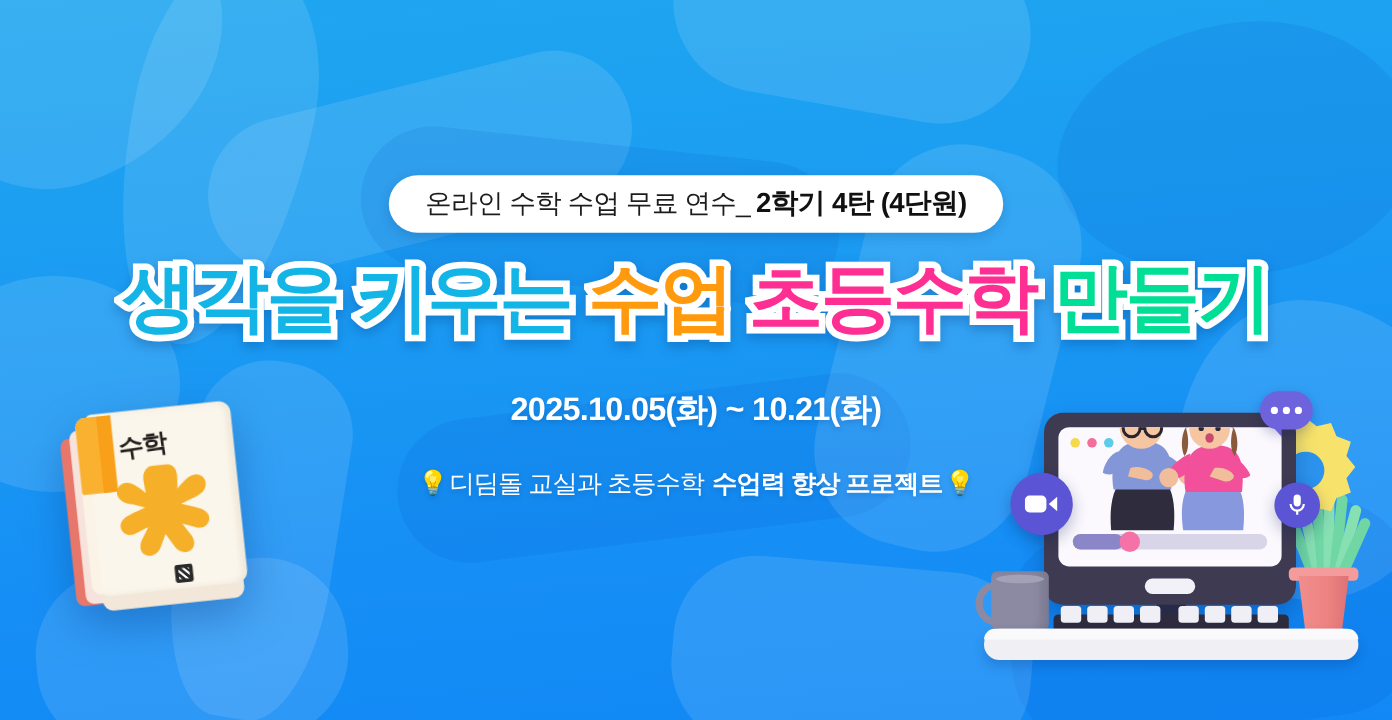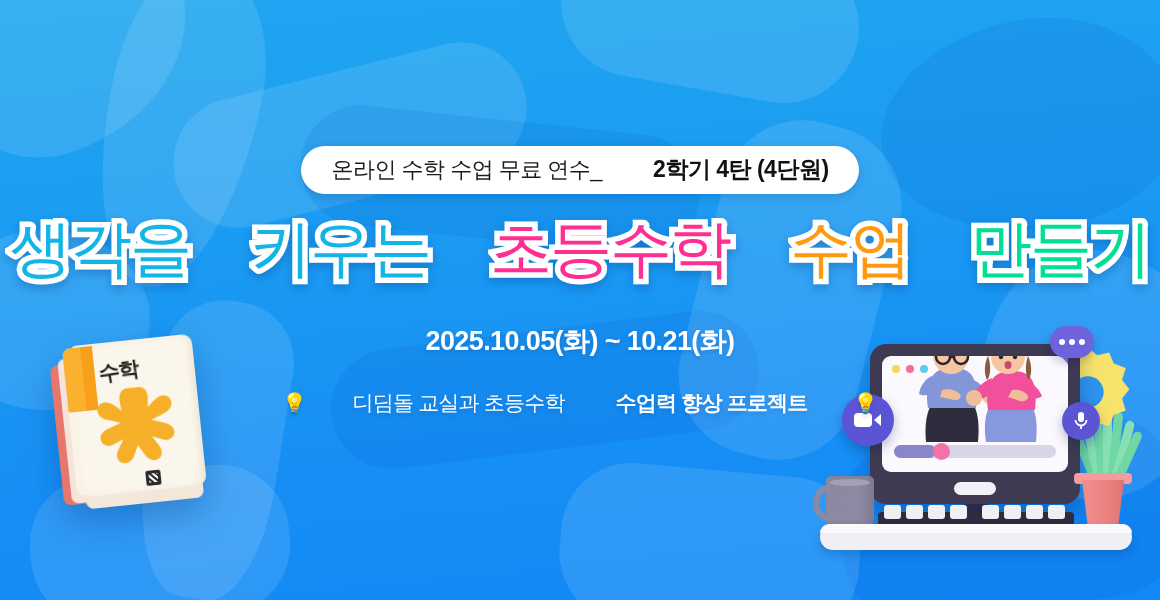--- a/index.html
+++ b/index.html
@@ -31,36 +31,36 @@
   .b12{ left:560px;  top:470px;  width:300px; height:160px; border-radius:70px; transform:rotate(5deg); }
   .b13{ left:30px;   top:470px;  width:260px; height:150px; border-radius:70px; transform:rotate(-5deg); }
   .b14{ left:700px;  top:120px;  width:180px; height:340px; border-radius:80px; transform:rotate(14deg); }
 
   
   #center {
     position:absolute; left:0; right:0; top:0; height:600px;
     display:flex; flex-direction:column; align-items:center; z-index:6;
     pointer-events:none;
   }
-  #center > * { pointer-events:auto;gap:46px; }
+  #center > * { pointer-events:auto; }
 
   
   .pill {
     margin-top:146px; background:#FFFFFF; border-radius:999px;
     padding:8px 30px 9px; display:flex; align-items:baseline; gap:0;
     box-shadow:0 3px 10px rgba(0,40,100,0.18);
     white-space:nowrap;
   }
   .pill .p-normal { font-size:22px; color:#1C1C1C; font-weight:400; letter-spacing:-0.5px; }
   .pill .p-bold   { font-size:23px; color:#111111; font-weight:700; letter-spacing:-0.5px; margin-left:5px; }
 
   
   .headline {
     margin-top:18px; display:flex; align-items:baseline; justify-content:center;
-    font-size:62px; font-weight:400; letter-spacing:-2px; white-space:nowrap;
+    font-size:62px; font-weight:700; letter-spacing:-2px; white-space:nowrap;
     line-height:1.18;
   }
   .headline span {
     -webkit-text-stroke:11px #FFFFFF;
     paint-order:stroke fill;
     filter:drop-shadow(0 4px 5px rgba(0,45,110,0.28));
   }
   .hw { margin-right:14px; }
   .hw:last-child { margin-right:0; }
 
@@ -303,22 +303,22 @@
   <div id="center">
 
     <div class="pill">
       <span class="p-normal">온라인 수학 수업 무료 연수_</span>
       <span class="p-bold">2학기 4탄 (4단원)</span>
     </div>
 
     <div class="headline">
       <span class="hw" style="color:#12B5E5">생각을</span>
       <span class="hw" style="color:#12B5E5">키우는</span>
+      <span class="hw" style="color:#FF9A0E">수업</span>
       <span class="hw" style="color:#FF2E93">초등수학</span>
-      <span class="hw" style="color:#FF9A0E">수업</span>
       <span class="hw" style="color:#00DF95">만들기</span>
     </div>
 
     <div class="date">2025.10.05(화) ~ 10.21(화)</div>
 
     <div class="subtitle">
       <span class="bulb">💡</span>
       <span class="st-normal">디딤돌 교실과 초등수학</span>
       <span class="st-bold">수업력 향상 프로젝트</span>
       <span class="bulb">💡</span>

